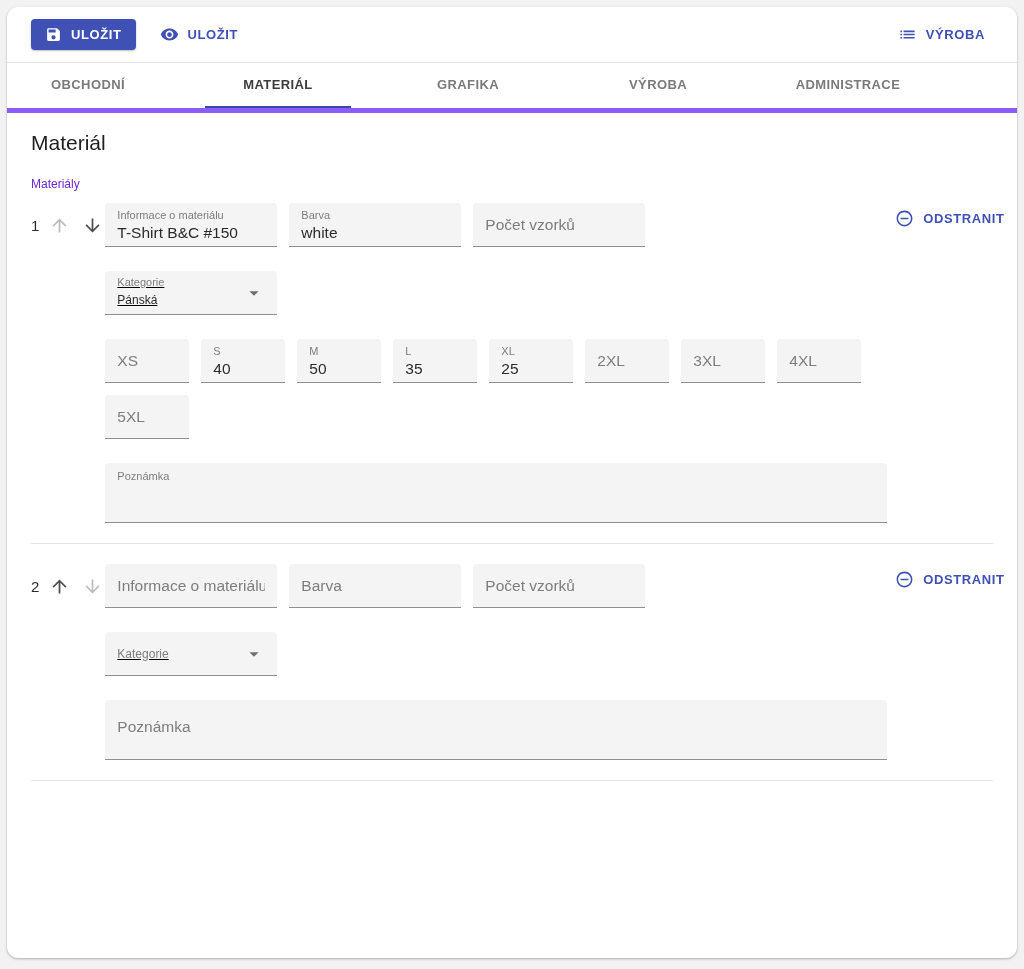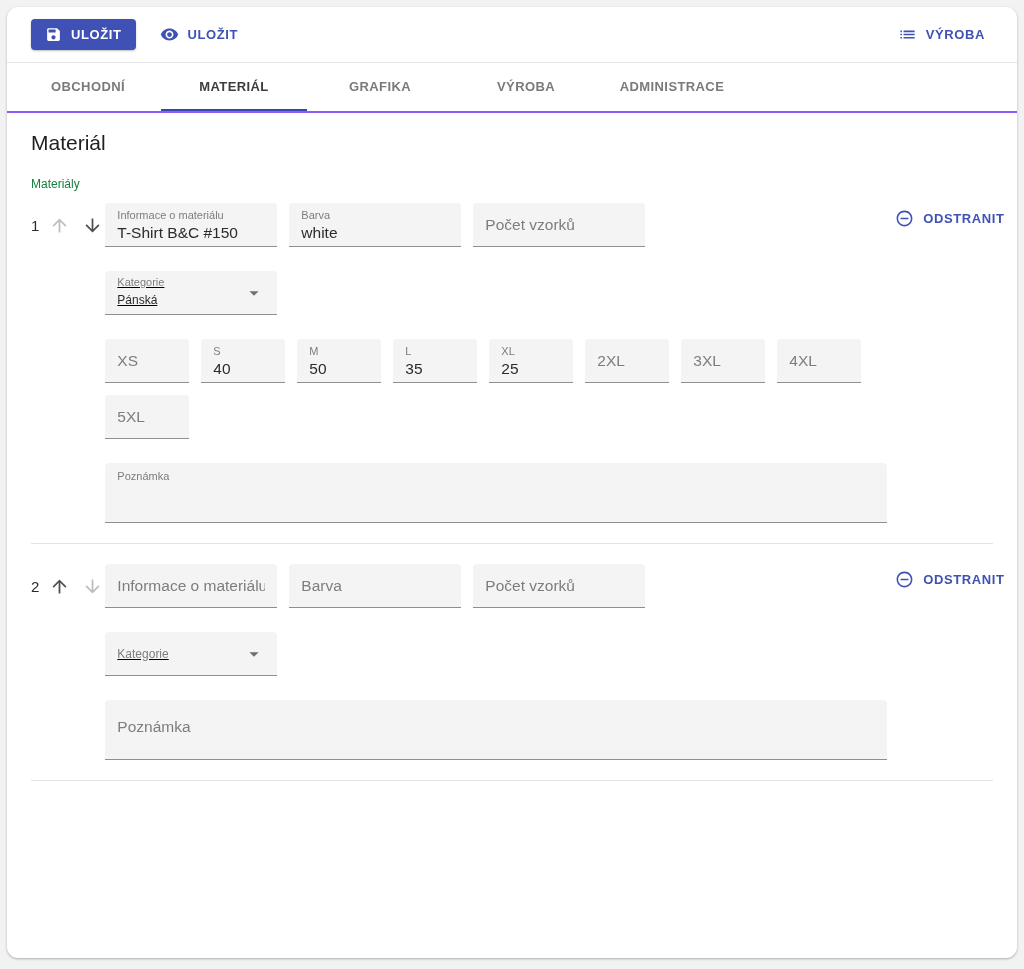--- a/index.html
+++ b/index.html
@@ -23,33 +23,33 @@
     background: transparent; color: #3f51b5; border: none; border-radius: 4px;
     font-family: "Liberation Sans", sans-serif; font-size: 13px; font-weight: bold;
     letter-spacing: .6px; cursor: pointer;
   }
   .toolbar .btn-text { margin-left: 16px; }
   .toolbar-spacer { flex: 1; }
   .icon { display: inline-flex; }
   .icon svg { display: block; }
 
   
-  .tabs { display: flex; height: 50px; border-bottom: 2px solid #8b5cf6; padding: 0 8px; }
+  .tabs { display: flex; height: 50px; border-bottom: 5px solid #8b5cf6; padding: 0 8px; gap: 44px; }
   .tab {
     min-width: 146px; display: flex; align-items: center; justify-content: center;
     font-size: 13px; font-weight: bold; letter-spacing: .4px; color: #7a7a7a;
     border-bottom: 2px solid transparent; cursor: pointer; background: transparent; border-top: none; border-left: none; border-right: none;
     font-family: "Liberation Sans", sans-serif;
   }
   .tab.active { color: #3c3c3c; border-bottom-color: #3949ab; }
 
   
   .content { padding: 18px 24px 0; flex: 1; }
   .page-title { font-size: 21px; font-weight: 400; color: #1f1f1f; margin-bottom: 22px; }
-  .section-label { font-size: 12px; color: #15803d; margin-bottom: 12px; }
+  .section-label { font-size: 12px; color: #6d28d9; margin-bottom: 12px; }
 
   .item { display: flex; align-items: flex-start; }
   .item-index-col { width: 78px; display: flex; align-items: center; gap: 8px; height: 44px; }
   .item-index { font-size: 15px; color: #2b2b2b; }
   .icon-btn { background: none; border: none; padding: 2px; cursor: pointer; display: inline-flex; }
   .icon-btn.disabled { cursor: default; }
   .item-fields { width: 782px; display: flex; flex-wrap: wrap; column-gap: 12px; row-gap: 32px; gap: 12px; }
   .item-remove-col { flex: 1; display: flex; justify-content: flex-end; }
 
   .field {

